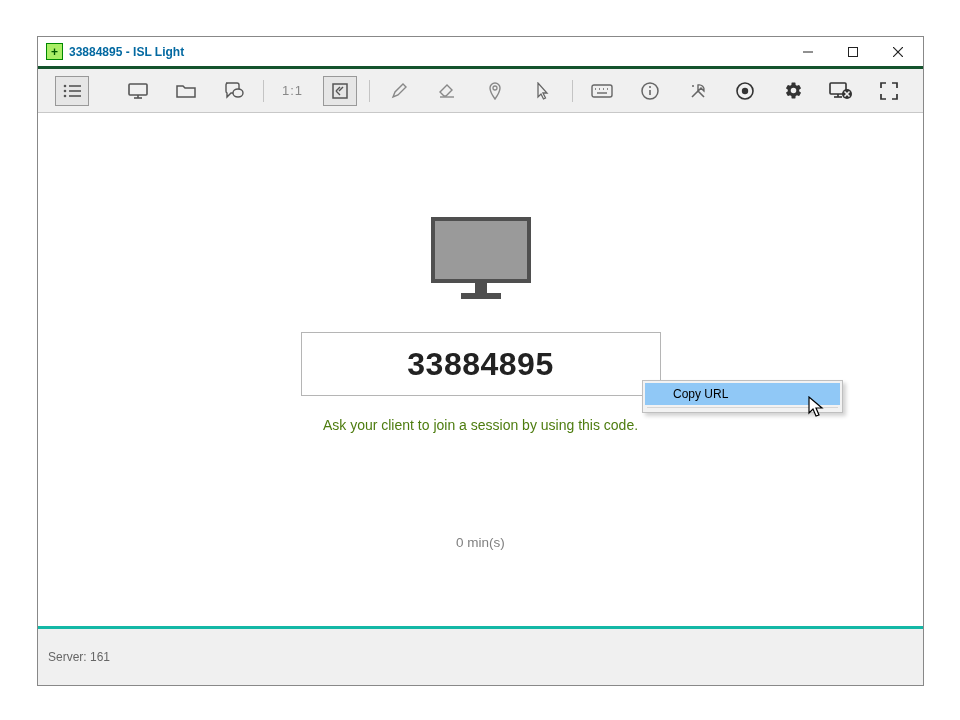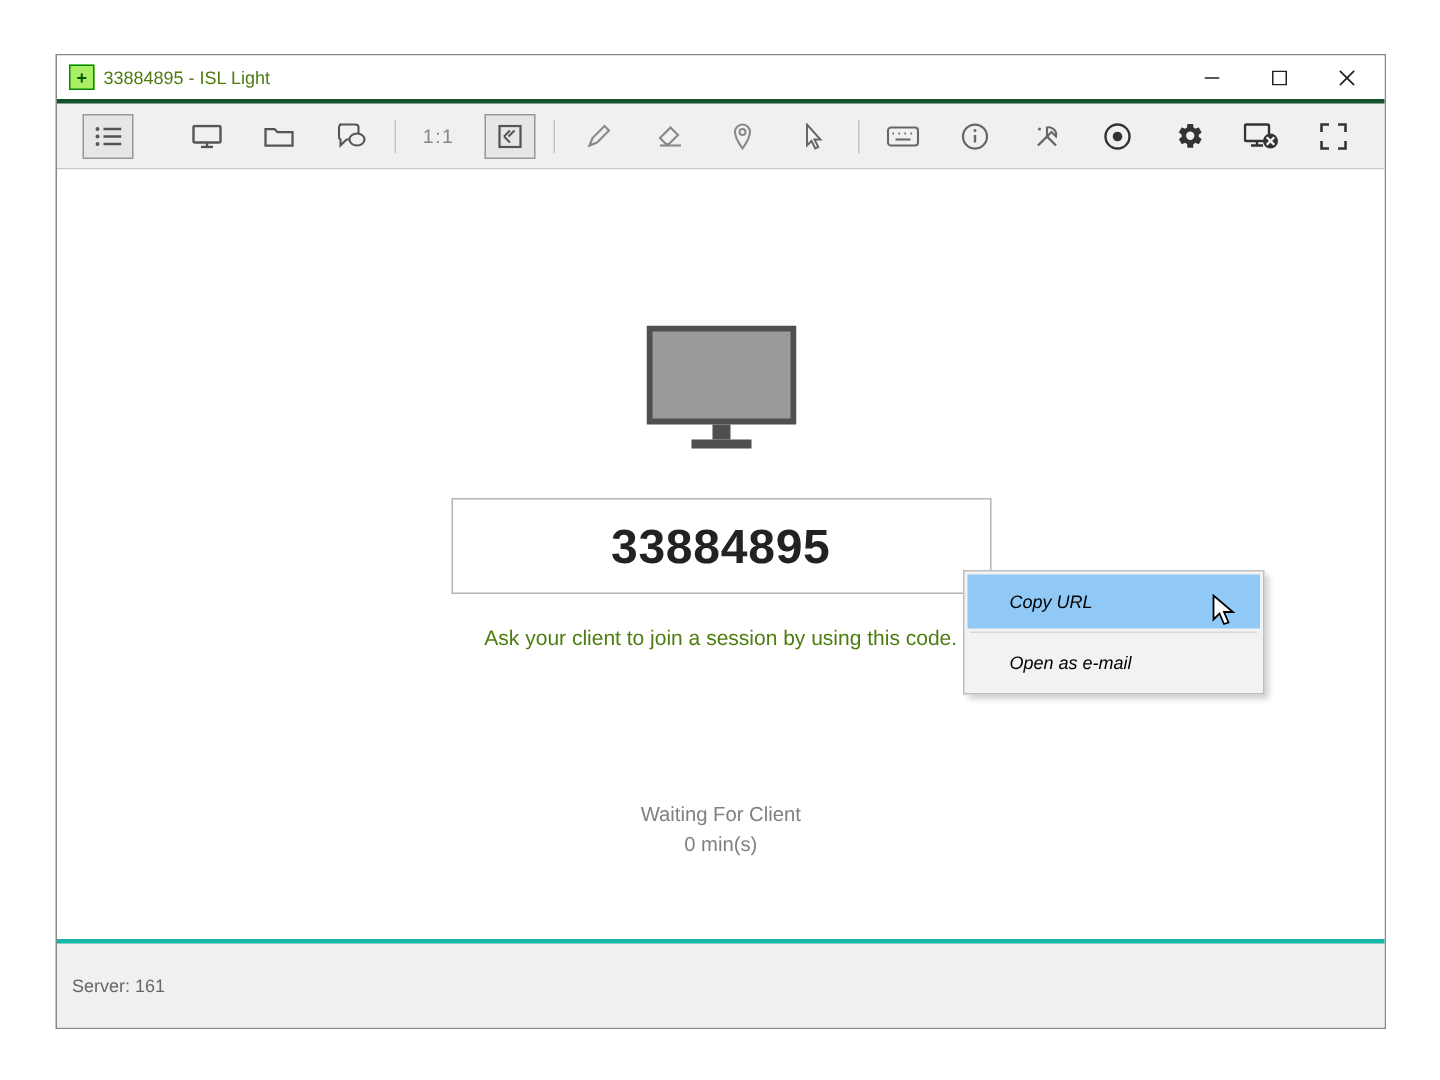--- a/index.html
+++ b/index.html
@@ -1,39 +1,39 @@
 <!DOCTYPE html>
 <html><head>
 <meta charset="utf-8">
 <style>
   html,body{margin:0;padding:0;width:960px;height:720px;background:#fff;font-family:"Segoe UI",Arial,sans-serif;font-size:13px;color:#333;}
   .window{position:absolute;left:37px;top:36px;width:885px;height:648px;border:1px solid #888;background:#fff;display:flex;flex-direction:column;}
   .titlebar{height:29px;display:flex;align-items:center;padding:0 3px 0 8px;background:#fff;}
   .app-icon{width:15px;height:15px;border:1px solid #080;background:#ae6;display:flex;align-items:center;justify-content:center;margin-right:6px;}
   .app-icon::before{content:"+";font-size:12px;font-weight:bold;color:#050;line-height:1;}
-  .title{font-size:12px;color:#4d7c0f;}
+  .title{font-size:12px;color:#0369a1;font-weight:bold;}
   .title-spacer{flex:1;}
   .winbtn{width:45px;height:29px;display:flex;align-items:center;justify-content:center;color:#222;}
   .winbtn svg{display:block;}
   .toolbar{height:43px;background:#f0f0f0;border-top:3px solid #14532d;border-bottom:1px solid #c8c8c8;display:flex;align-items:center;padding:0 10px;}
   .tbtn{width:34px;height:30px;display:flex;align-items:center;justify-content:center;color:#5a5a5a;margin:0 7px;}
   .tbtn.selected{border:1px solid #999;background:#e6e6e6;box-sizing:border-box;}
   .tsep{width:1px;height:22px;background:#c4c4c4;margin:0 5px;}
   .tbtn svg{display:block;}
   .content{flex:1;position:relative;background:#fff;}
   .monitor-wrap{position:absolute;left:0;right:0;top:104px;display:flex;justify-content:center;}
   .code-box{position:absolute;left:50%;transform:translateX(-50%);top:219px;width:358px;height:62px;border:1px solid #b5b5b5;display:flex;align-items:center;justify-content:center;}
   .code-text{font-size:32px;font-weight:700;color:#222;letter-spacing:.5px;}
   .instruct{position:absolute;left:0;right:0;top:304px;text-align:center;color:#4d7c0f;font-size:14px;}
   .btnrow{position:absolute;left:0;right:0;top:345px;display:flex;justify-content:center;gap:27px;}
   .actbtn{width:90px;height:36px;border:1px solid #adadad;background:#ececec;display:flex;align-items:center;justify-content:center;font-size:15px;color:#333;}
   .status{position:absolute;left:0;right:0;top:420px;text-align:center;color:#808080;font-size:13.5px;line-height:20px;}
   .statusbar{height:24px;background:#f0f0f0;border-top:3px solid #14b8a6;display:flex;align-items:center;padding:16px 10px;font-size:12px;color:#666;}
   .ctxmenu{position:absolute;left:642px;top:380px;width:195px;background:#f2f2f2;border:1px solid #bfbfbf;box-shadow:3px 3px 4px rgba(0,0,0,.18);padding:2px;}
-  .ctxitem{height:36px;display:flex;align-items:center;padding:0 12px 0 28px;font-size:12px;color:#000;font-style:italic;}
+  .ctxitem{height:22px;display:flex;align-items:center;padding:0 12px 0 28px;font-size:12px;color:#000;}
   .ctxitem.hover{background:#90c8f6;}
   .ctxsep{height:1px;background:#d6d6d6;margin:2px 2px;}
   .cursor{position:absolute;left:808px;top:396px;pointer-events:none;}
 </style>
 </head>
 <body>
 
 <div class="window">
 
   <div class="titlebar">
@@ -183,33 +183,31 @@
         <rect x="2" y="2" width="96" height="62" fill="#9a9a9a" stroke="#4f4f4f" stroke-width="4"></rect>
         <rect x="44" y="66" width="12" height="10" fill="#4f4f4f"></rect>
         <rect x="30" y="76" width="40" height="6" fill="#4f4f4f"></rect>
       </svg>
     </div>
     <div class="code-box">
       <div class="code-text">33884895</div>
     </div>
     <div class="instruct">Ask your client to join a session by using this code.</div>
     <div class="status">
-      <div>Waiting For Client</div>
       <div>0 min(s)</div>
     </div>
   </div>
 
   <div class="statusbar">
     <span>Server: 161</span>
   </div>
 </div>
 
 <div class="ctxmenu">
   <div class="ctxitem hover">Copy URL</div>
   <div class="ctxsep"></div>
-  <div class="ctxitem">Open as e-mail</div>
 </div>
 
 <div class="cursor">
   <svg width="18" height="22">
       <path d="M1 1 l0 16 l4 -4 l3 7 l3 -1 l-3 -7 l6 0 z" fill="#fff" stroke="#000" stroke-width="1.2"></path>
     </svg>
 </div>
 
 </body></html>

